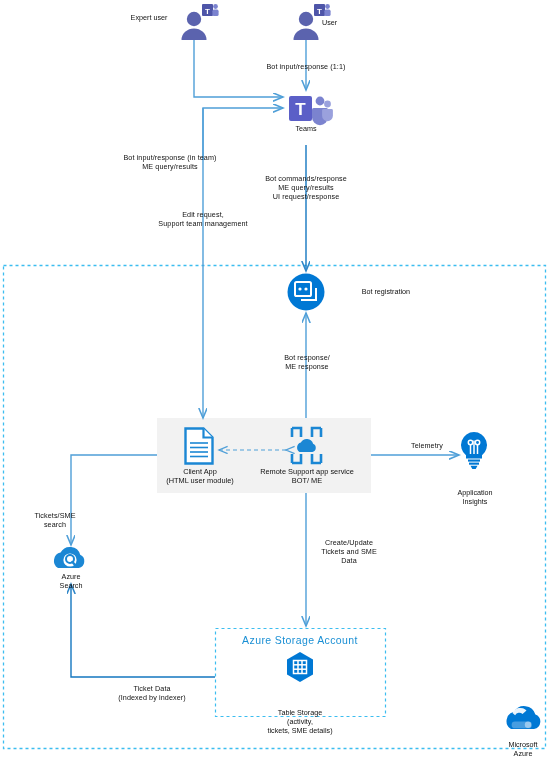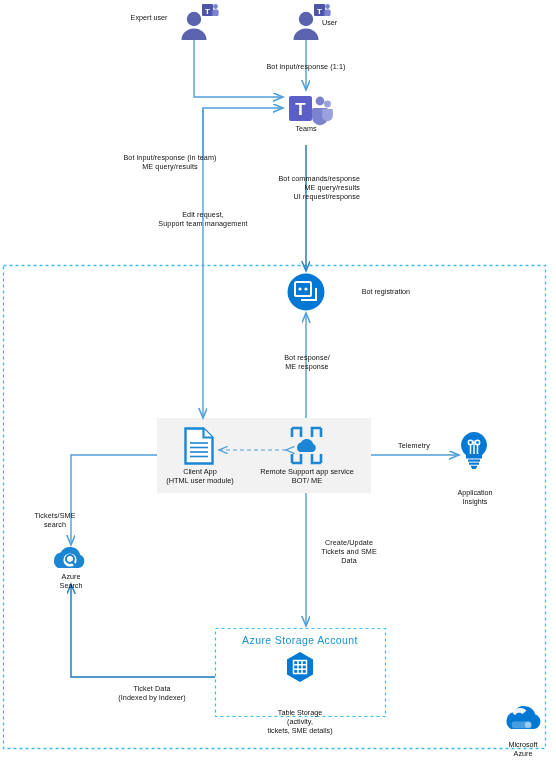--- a/index.html
+++ b/index.html
@@ -188,31 +188,31 @@
 <div class="node-cap" style="left:494px;top:740px;width:58px;">Microsoft
 Azure</div>
 
 <div class="storage-title" style="left:216px;top:634px;width:168px;">Azure Storage Account</div>
 
 <div class="lbl" style="left:248px;top:62px;width:116px;">Bot input/response (1:1)</div>
 
 <div class="lbl" style="left:108px;top:113px;width:124px;margin-top:40px;">Bot input/response (in team)
 ME query/results</div>
 
-<div class="lbl" style="left:252px;top:174px;width:108px;text-align:right;">Bot commands/response
+<div class="lbl" style="left:252px;top:174px;width:108px;">Bot commands/response
 ME query/results
 UI request/response</div>
 
 <div class="lbl" style="left:120px;top:210px;width:166px;">Edit request,
 Support team management</div>
 
 <div class="lbl" style="left:258px;top:353px;width:98px;">Bot response/
 ME response</div>
 
-<div class="lbl" style="left:385px;top:441px;width:58px;">Telemetry</div>
+<div class="lbl" style="left:385px;top:441px;width:58px;text-align:right;">Telemetry</div>
 
 <div class="lbl" style="left:22px;top:511px;width:66px;">Tickets/SME
 search</div>
 
 <div class="lbl" style="left:308px;top:538px;width:82px;">Create/Update
 Tickets and SME
 Data</div>
 
 <div class="lbl" style="left:98px;top:684px;width:108px;">Ticket Data
 (Indexed by indexer)</div>

